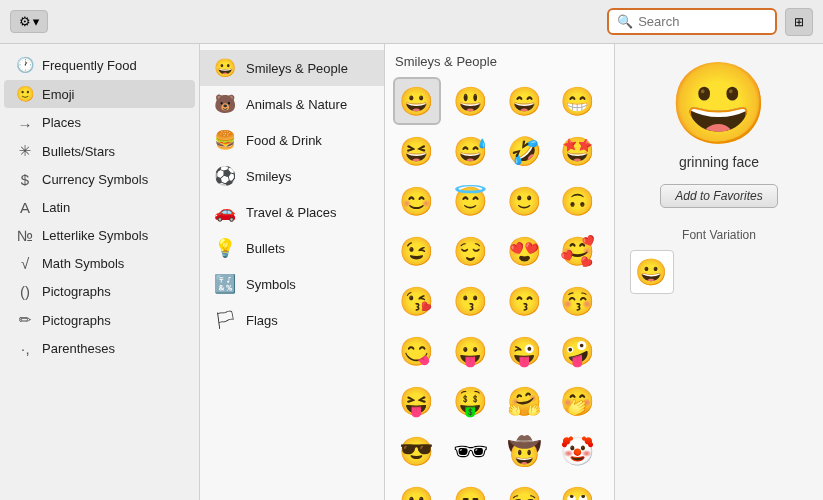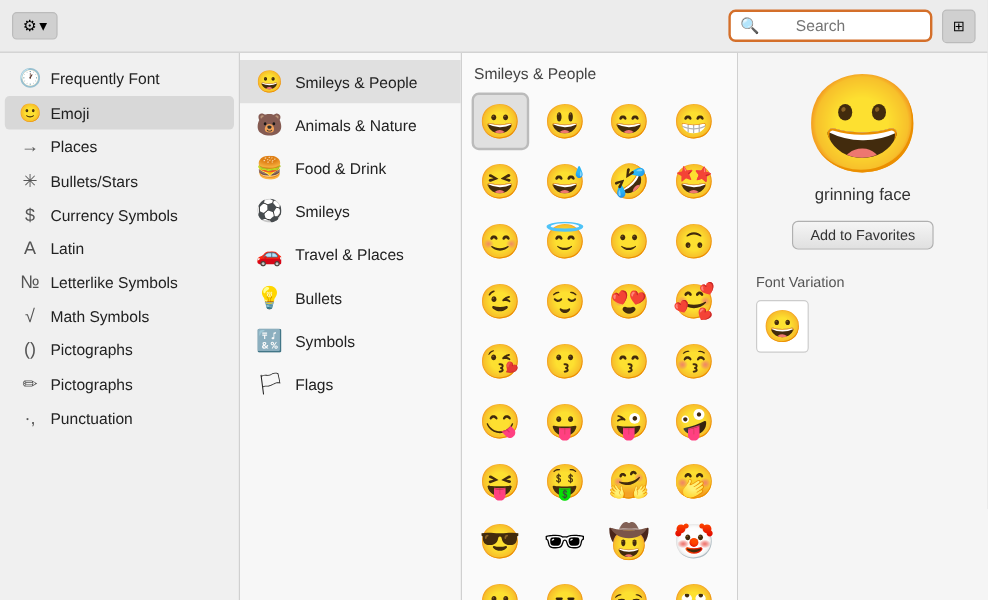--- a/index.html
+++ b/index.html
@@ -50,21 +50,20 @@
       gap: 5px;
       width: 170px;
     }
     .search-box input {
       border: none;
       outline: none;
       font-size: 13px;
       color: #999;
       background: transparent;
       width: 100%;
-      margin-left: 25px;
     }
     .grid-btn {
       width: 28px;
       height: 28px;
       background: #d0d0d0;
       border: 1px solid #bbb;
       border-radius: 4px;
       display: flex;
       align-items: center;
       justify-content: center;
@@ -195,23 +194,25 @@
     }
     .add-favorites-btn {
       background: linear-gradient(to bottom, #f5f5f5, #e0e0e0);
       border: 1px solid #b0b0b0;
       border-radius: 5px;
       padding: 4px 14px;
       font-size: 12px;
       color: #333;
       cursor: pointer;
       margin-bottom: 20px;
+      font-style: italic;
     }
     .font-variation-section {
       width: 100%;
+      text-align: center;
     }
     .font-variation-title {
       font-size: 12px;
       color: #555;
       margin-bottom: 8px;
       font-weight: 500;
     }
     .font-variation-grid {
       display: flex;
       gap: 4px;
@@ -252,21 +253,21 @@
   <div class="grid-btn">
     <span style="font-size:12px;">⊞</span>
   </div>
 </div>
 
 <div class="main">
 
   <div class="sidebar" id="sidebar-container">
       <div class="sidebar-item">
         <span class="icon">🕐</span>
-                   <span>Frequently Font</span>
+                   <span>Frequently Food</span>
       </div>
       <div class="sidebar-item active">
         <span class="icon">🙂</span>
                    <span>Emoji</span>
       </div>
       <div class="sidebar-item">
         <span class="icon">→</span>
                    <span>Places</span>
       </div>
       <div class="sidebar-item">
@@ -292,21 +293,21 @@
       <div class="sidebar-item">
         <span class="icon">()</span>
                    <span>Pictographs</span>
       </div>
       <div class="sidebar-item">
         <span class="icon">✏</span>
                    <span>Pictographs</span>
       </div>
       <div class="sidebar-item">
         <span class="icon">·,</span>
-                   <span>Punctuation</span>
+                   <span>Parentheses</span>
       </div>
     </div>
 
   <div class="category-panel" id="category-container">
       <div class="category-item active">
         <span class="cat-icon">😀</span>
                    <span>Smileys &amp; People</span>
       </div>
       <div class="category-item">
         <span class="cat-icon">🐻</span>

